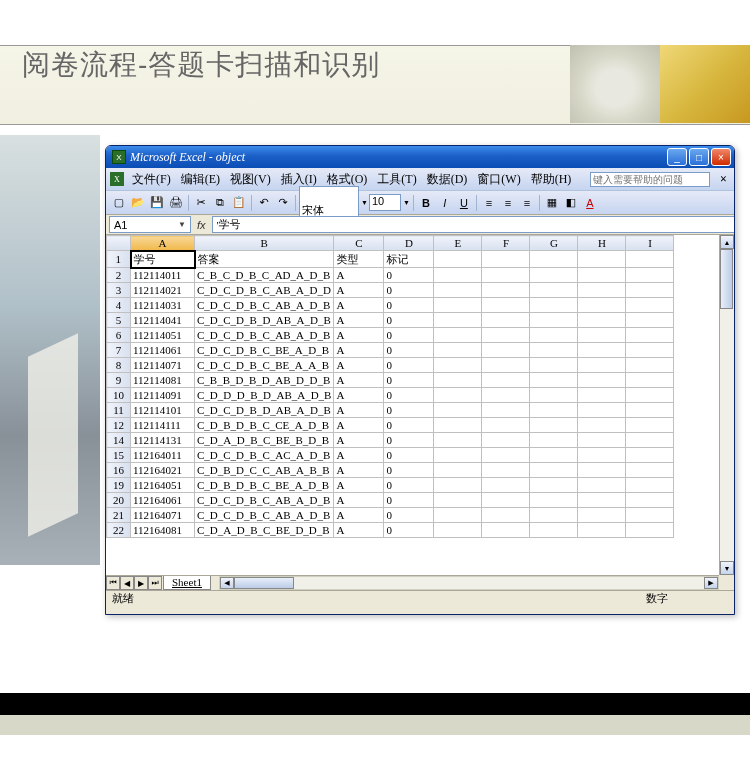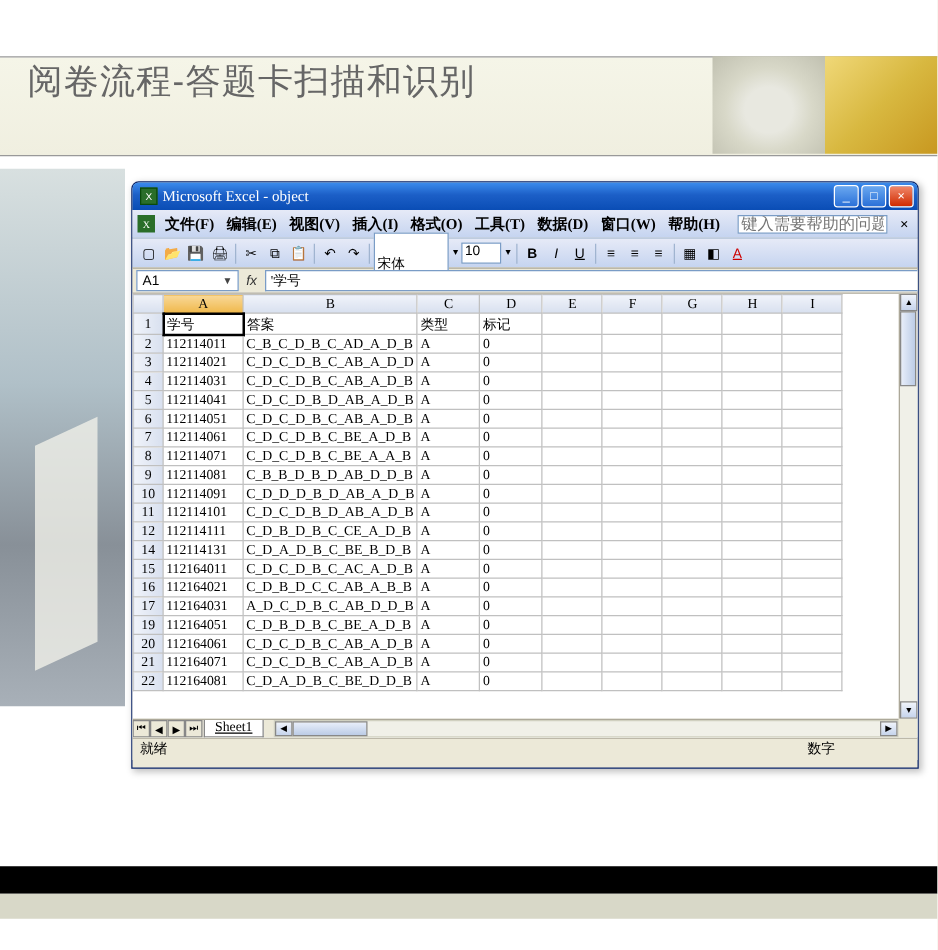--- a/index.html
+++ b/index.html
@@ -16,30 +16,30 @@
 .side-photo::before { content: ""; position: absolute; left: 28px; top: 210px; width: 50px; height: 180px; background: #f0f0e8; transform: skewY(-25deg); opacity: 0.8; }
 
 .bottom-band { position: absolute; bottom: 45px; left: 0; right: 0; height: 22px; background: #000; }
 .bottom-band-2 { position: absolute; bottom: 25px; left: 0; right: 0; height: 20px; background: #d8d8c8; }
 
 
 .excel-window { position: absolute; left: 105px; top: 145px; width: 630px; height: 470px; background: #ece9d8; border: 1px solid #0a246a; border-radius: 6px 6px 0 0; box-shadow: 2px 2px 6px rgba(0,0,0,0.25); font-family: Tahoma, "Simsun", sans-serif; font-size: 11px; }
 
 .titlebar { height: 22px; background: linear-gradient(to bottom, #3b8ced, #1c5fc7 45%, #0a4db5); border-radius: 5px 5px 0 0; display: flex; align-items: center; padding-left: 6px; color: #fff; }
 .titlebar-icon { width: 14px; height: 14px; background: #2a6e2a; border: 1px solid #0a4a0a; margin-right: 4px; font-size: 8px; color: #fff; display: flex; align-items: center; justify-content: center; }
-.titlebar-text { flex: 1; font-size: 12px; font-family: "Simsun", serif; }
+.titlebar-text { flex: 1; font-size: 12px; font-family: "Simsun", serif; font-style: italic; }
 .window-controls { display: flex; gap: 2px; padding-right: 3px; }
 .wc-btn { width: 20px; height: 18px; background: linear-gradient(to bottom, #6aa8f0, #2a70d8); border: 1px solid #fff; border-radius: 3px; color: #fff; display: flex; align-items: center; justify-content: center; font-size: 10px; cursor: pointer; }
 .wc-close { background: linear-gradient(to bottom, #f0886a, #d02a00); }
 
 .menubar { height: 22px; background: linear-gradient(to bottom, #e6eaf7, #c5d4f0); display: flex; align-items: center; padding-left: 4px; font-family: "Simsun", serif; font-size: 12px; }
 .file-icon { width: 14px; height: 14px; background: #2a6e2a; margin-right: 3px; font-size: 8px; color: #fff; display: flex; align-items: center; justify-content: center; }
-.menu-item { padding: 2px 5px; cursor: pointer; color: #000; font-weight: bold; }
+.menu-item { padding: 2px 5px; cursor: pointer; color: #000; }
 .menu-help { display: flex; align-items: center; margin-left: auto; margin-right: 4px; }
-.help-input { width: 120px; height: 15px; border: 1px solid #7a9cc6; font-size: 13px; padding: 0 2px; font-family: Liberation Mono, monospace; }
+.help-input { width: 120px; height: 15px; border: 1px solid #7a9cc6; font-size: 10px; padding: 0 2px; }
 .mdi-close { width: 14px; height: 14px; margin-left: 6px; color: #000; cursor: pointer; font-weight: bold; }
 
 .toolbar { height: 24px; background: linear-gradient(to bottom, #e6eaf7, #c5d4f0); border-top: 1px solid #b0c2de; display: flex; align-items: center; padding: 0 4px; gap: 1px; }
 .tb-btn { width: 18px; height: 18px; border: 1px solid transparent; display: flex; align-items: center; justify-content: center; font-size: 11px; cursor: pointer; }
 .tb-sep { width: 1px; height: 16px; background: #a0b4d0; margin: 0 2px; }
 .font-select { width: 60px; height: 17px; border: 1px solid #7a9cc6; background: #fff; font-size: 11px; padding: 16px 2px; font-family: "Simsun"; }
 .size-select { width: 32px; height: 17px; border: 1px solid #7a9cc6; background: #fff; font-size: 11px; padding: 0 2px; }
 .caret { font-size: 7px; margin-left: 1px; }
 
 .formula-bar { height: 20px; background: #ece9d8; border-top: 1px solid #aca899; display: flex; align-items: center; }
@@ -368,32 +368,20 @@
                 <td>C_D_B_D_C_C_AB_A_B_B</td>
                 <td>A</td>
                 <td>0</td>
                 <td></td>
                 <td></td>
                 <td></td>
                 <td></td>
                 <td></td>
               </tr>
               <tr>
-                <th class="rowhdr">17</th>
-                <td>112164031</td>
-                <td>A_D_C_D_B_C_AB_D_D_B</td>
-                <td>A</td>
-                <td>0</td>
-                <td></td>
-                <td></td>
-                <td></td>
-                <td></td>
-                <td></td>
-              </tr>
-              <tr>
                 <th class="rowhdr">19</th>
                 <td>112164051</td>
                 <td>C_D_B_D_B_C_BE_A_D_B</td>
                 <td>A</td>
                 <td>0</td>
                 <td></td>
                 <td></td>
                 <td></td>
                 <td></td>
                 <td></td>

